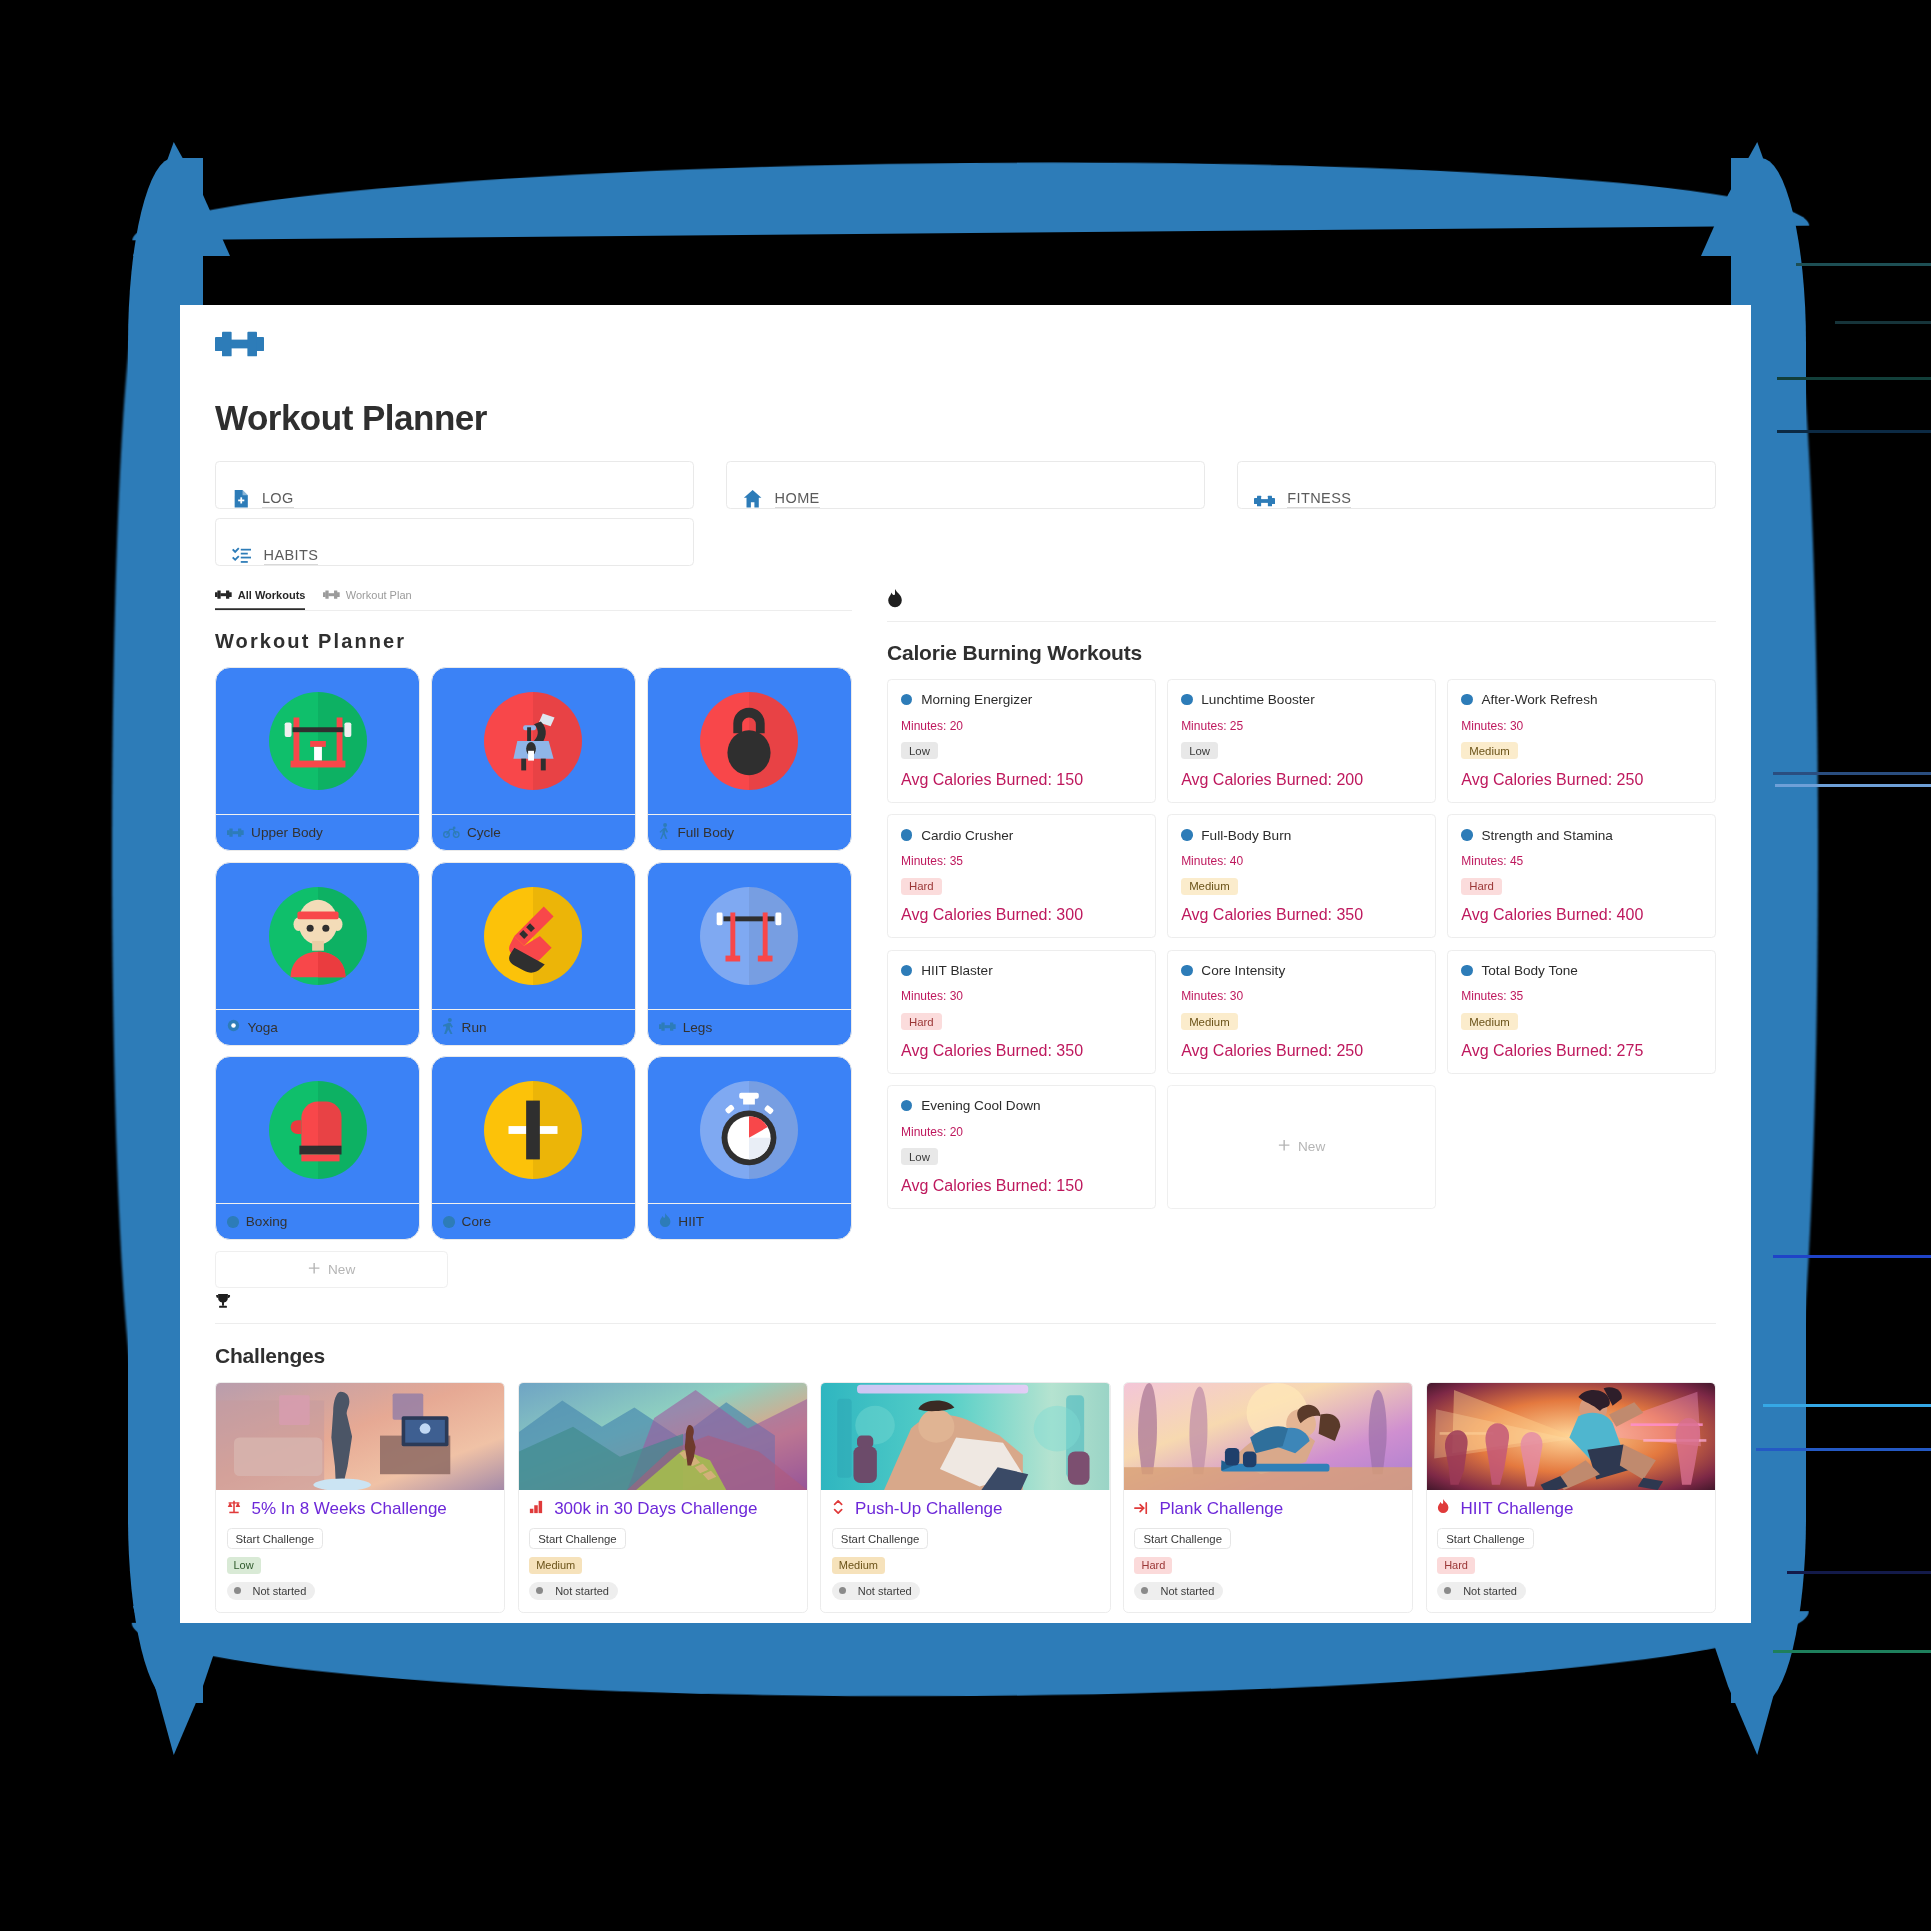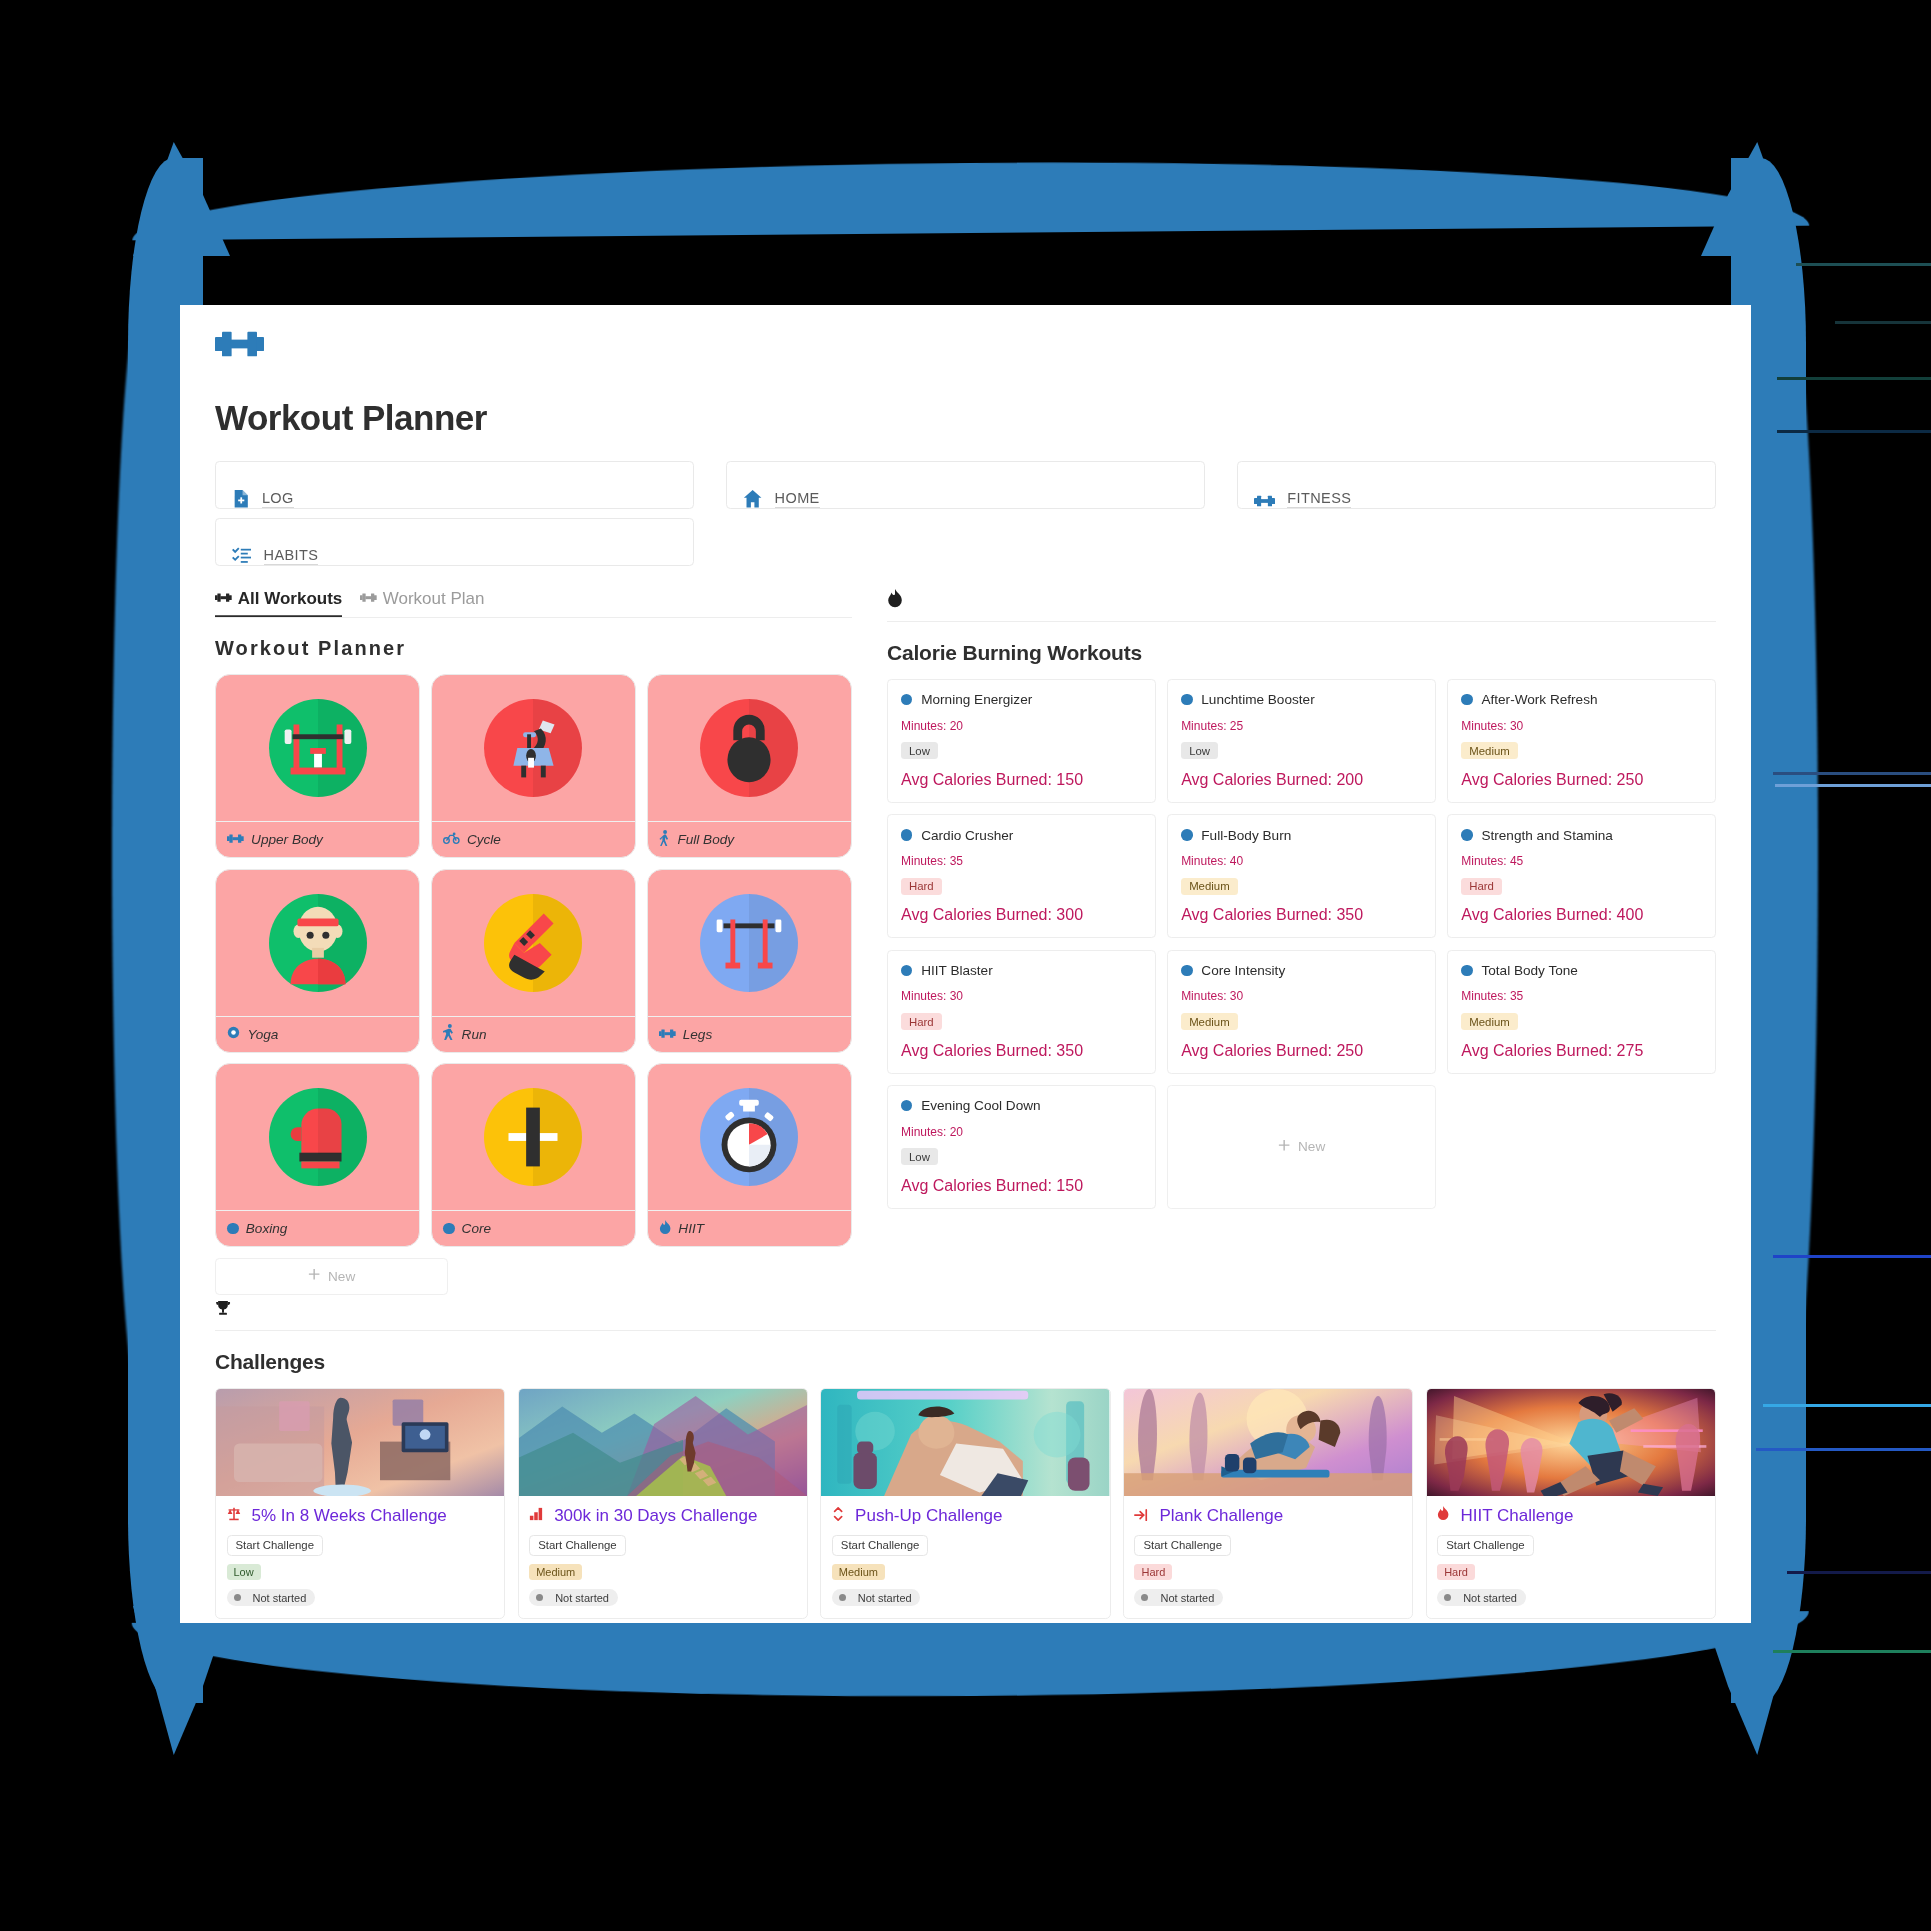--- a/index.html
+++ b/index.html
@@ -85,40 +85,40 @@
   .navico { color: #2d7cb8; display: flex; align-items: center; }
 
   
   .cols { display: flex; gap: 35px; padding: 23px 35px 0 35px; }
   .colL { width: 637px; flex: none; }
   .colR { flex: 1; }
 
   .tabs { display: flex; align-items: flex-end; gap: 17.6px;
     border-bottom: 0.9px solid #ededed; }
   .tab { display: flex; align-items: center; gap: 6.1px;
-    padding-bottom: 8px; font-size: 17px; }
+    padding-bottom: 8px; font-size: 11px; }
   .tab.active { color: #262626; font-weight: 600;
     box-shadow: inset 0 -1.8px 0 0 #2b2b2b; }
   .tab.idle { color: #9b9b9b; font-weight: 400; }
 
   .section-h {
     font-size: 20px; font-weight: 700; color: #2f2f2f;
     letter-spacing: 2.1px; padding: 19.3px 0 14px 0;
   }
   .section-h2 {
     font-size: 21px; font-weight: 700; color: #2f2f2f;
     padding: 19.3px 0 14px 0; letter-spacing: -0.2px;
   }
   .rule-ico { padding-bottom: 8.8px; border-bottom: 0.9px solid #ededed;
     font-size: 16.7px; line-height: 1; }
 
   
   .gallery { display: grid; grid-template-columns: repeat(3, 1fr); gap: 10.5px; }
-  .wcard { border: 0.9px solid #eaeaea; border-radius: 15px; background:#fca5a5;
-    overflow: hidden; font-style: italic; }
+  .wcard { border: 0.9px solid #eaeaea; border-radius: 15px; background:#3b82f6;
+    overflow: hidden; }
   .wthumb { height: 146px; display: flex; align-items: center;
     justify-content: center; }
   .wfoot { border-top: 0.9px solid #f0f0f0; height: 36px;
     display: flex; align-items: center; gap: 7px; padding: 0 11.4px; }
   .wfoot .t { font-size: 13.6px; color: #323232; }
   .newbtn {
     margin-top: 10.5px; width: 233px; height: 37px; border: 0.9px solid #efefef;
     border-radius: 4.4px; display:flex; align-items:center; justify-content:center;
     gap: 8px; color: #b5b5b5; font-size: 13.6px; background:#fff;
   }

